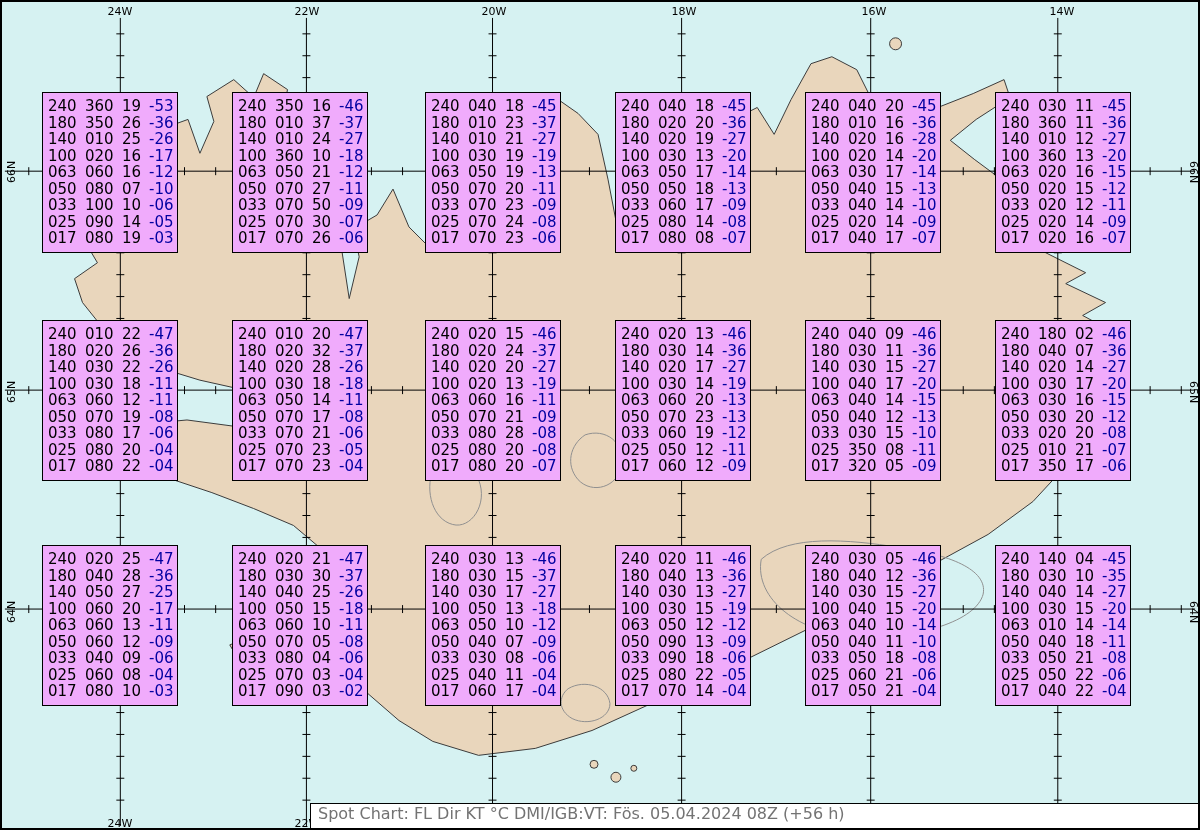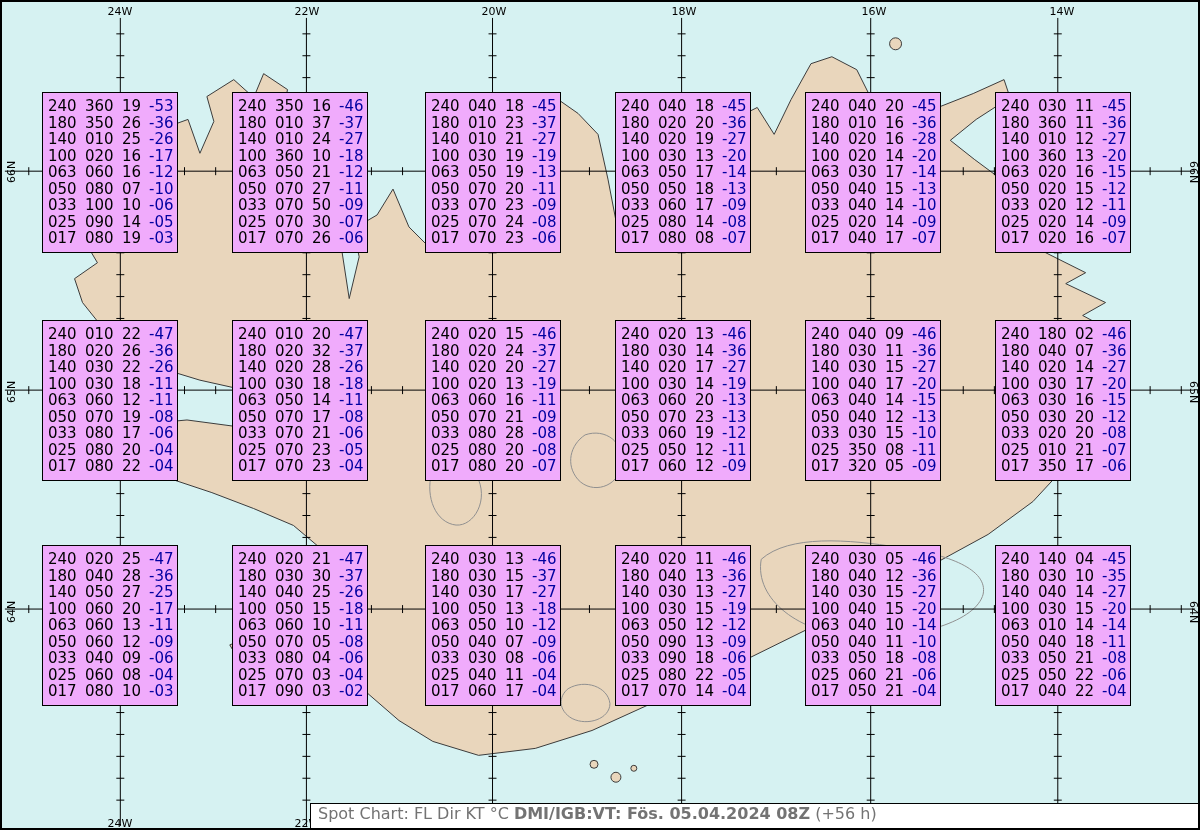--- a/index.html
+++ b/index.html
@@ -31,21 +31,21 @@
     display:grid;grid-template-columns:37px 37px 27px 1fr;
     font-size:15px;line-height:16.5px;color:#000;
   }
   .spot-row .c3{color:var(--temp);text-align:right;}
   .caption{
     position:absolute;left:308px;top:801px;width:889px;height:27px;
     box-sizing:border-box;background:#fff;border:1px solid #000;z-index:5;
     display:flex;padding:0 7px;font-size:16px;color:#737373;
     white-space:pre;overflow:hidden;
   }
-  .caption b{font-weight:bold;}
+  .caption b{font-weight:normal;}
 </style>
 </head>
 <body>
 
 <div class="frame">
 
   <svg id="map-svg" viewBox="0 0 1200 830">
     <rect x="0" y="0" width="1200" height="830" fill="var(--sea)"></rect>
 
     <path class="land" d="

